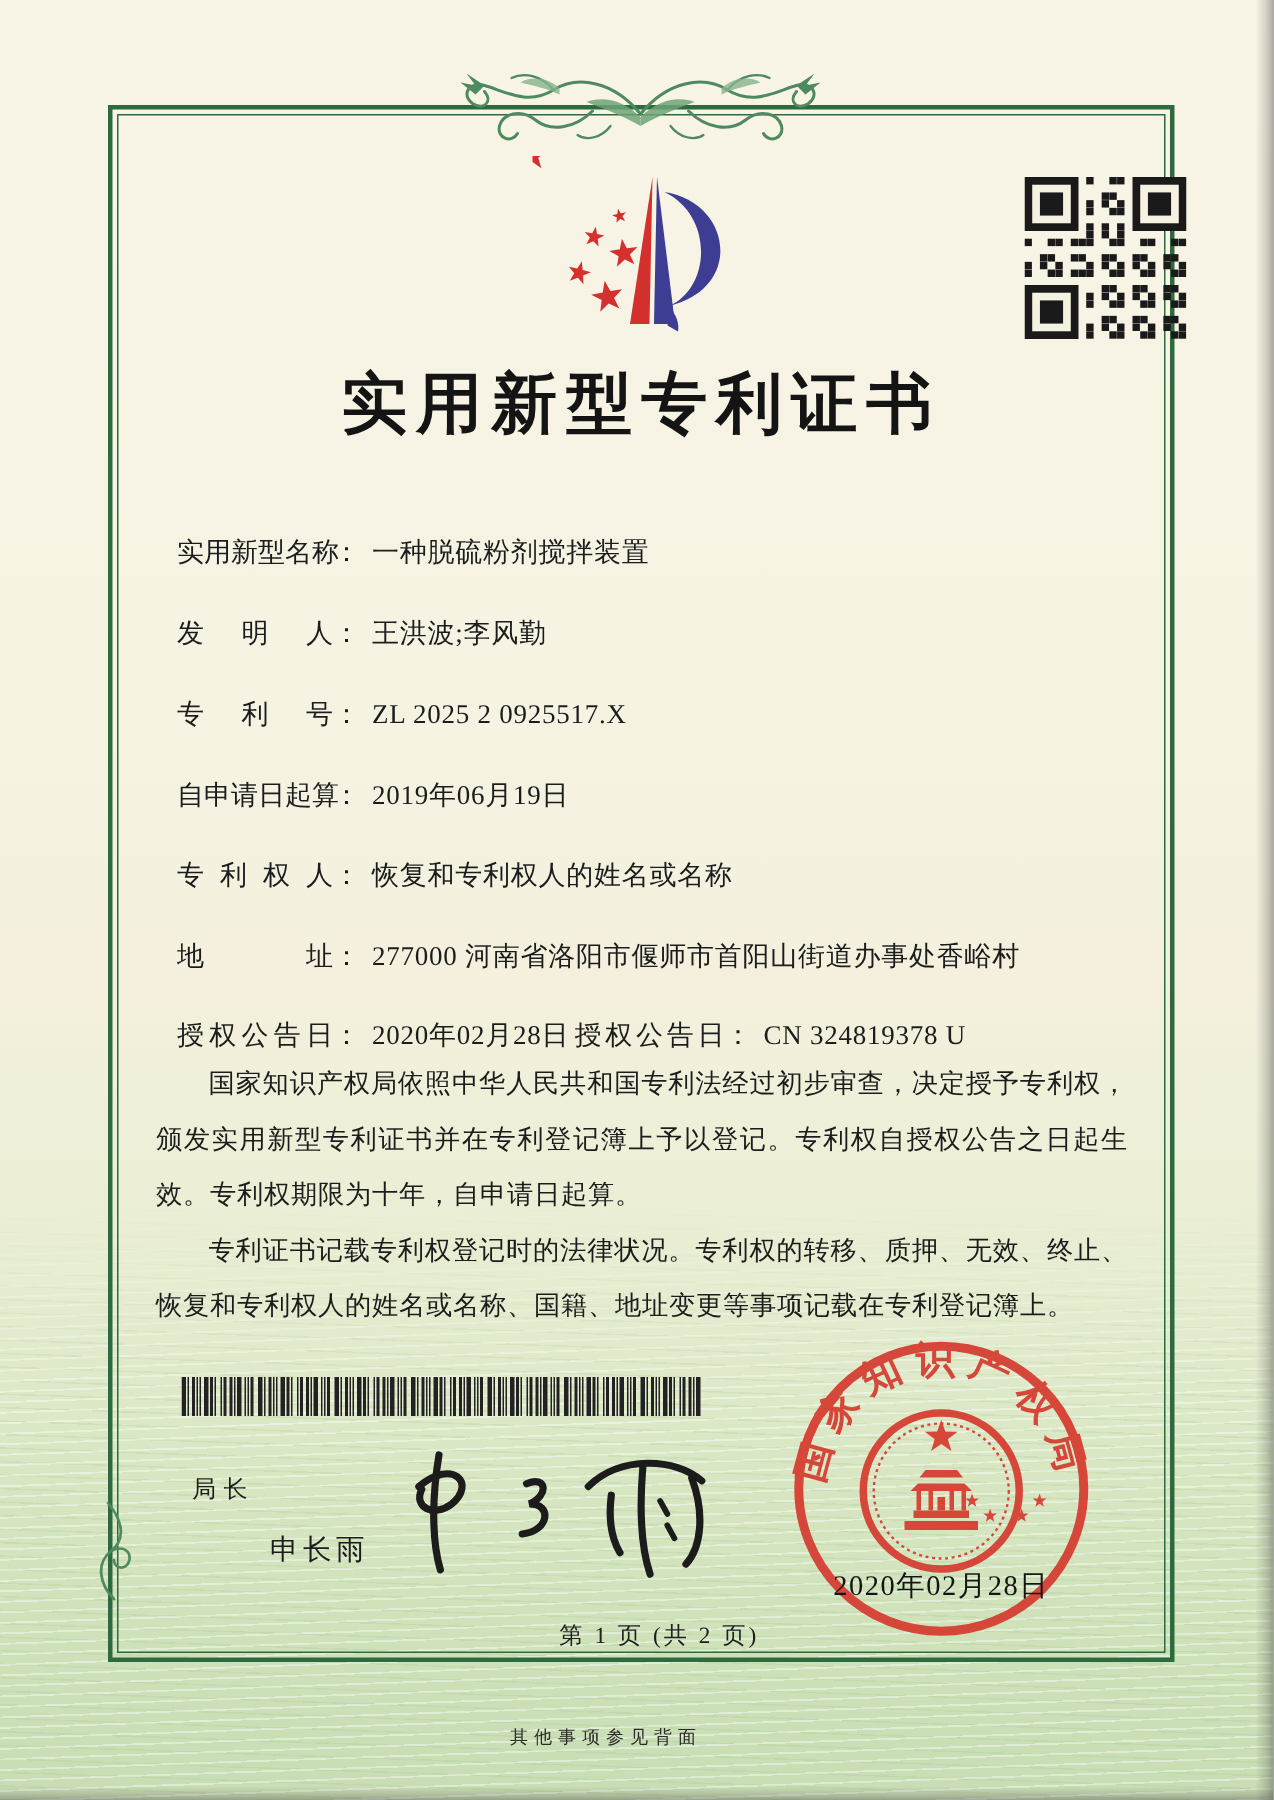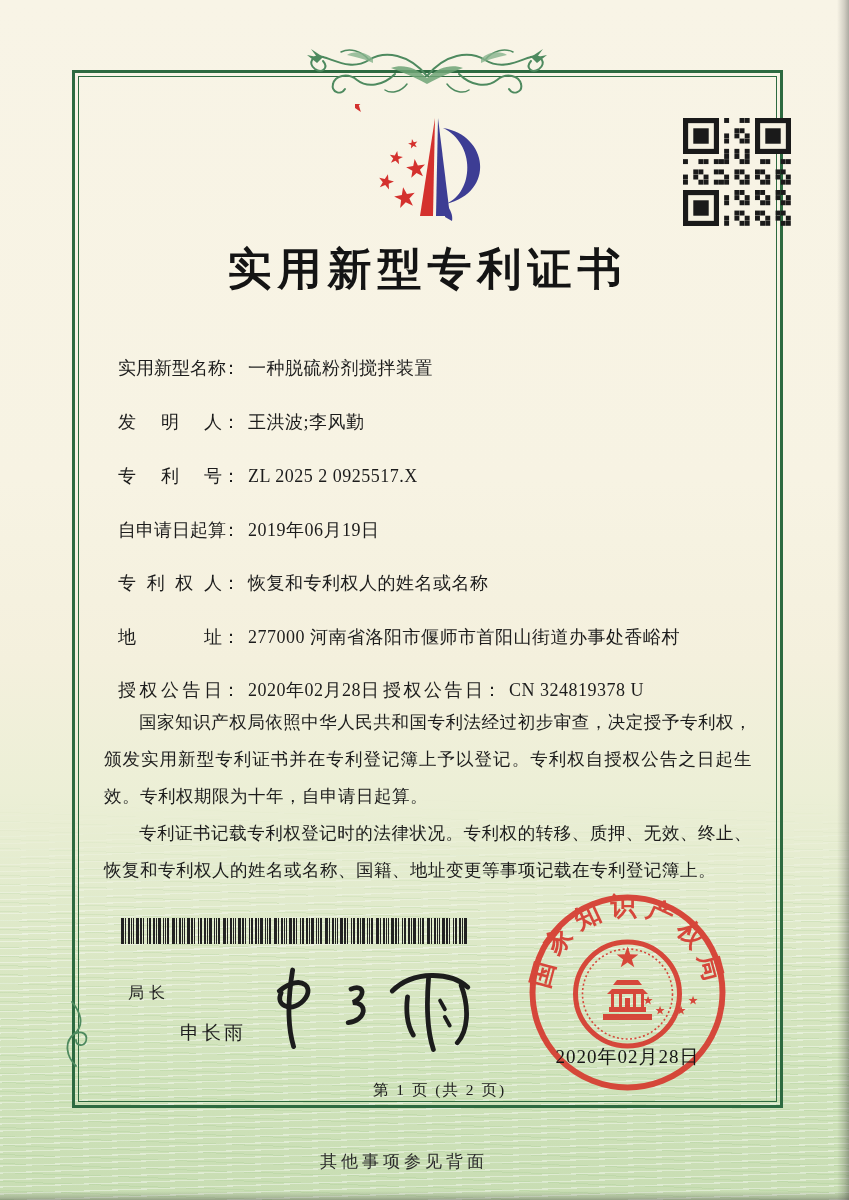--- a/index.html
+++ b/index.html
@@ -42,21 +42,21 @@
   .barcode{position:absolute;left:121px;top:918px;z-index:4;}
   .seal{position:absolute;left:525px;top:890px;z-index:5;opacity:.92;}
   .seal-date{position:absolute;left:520px;top:1044px;width:215px;text-align:center;
     font-size:19px;letter-spacing:1px;color:#151515;z-index:6;}
   .commissioner-title{position:absolute;left:128px;top:983px;font-size:16px;letter-spacing:5px;z-index:4;}
   .commissioner-name{position:absolute;left:148px;top:1020px;font-size:19px;letter-spacing:3px;z-index:4;margin-left:32px;}
   .signature{position:absolute;left:262px;top:946px;z-index:4;}
   .page-footer{position:absolute;left:72px;top:1080px;width:711px;text-align:center;
     font-size:15.5px;letter-spacing:2px;color:#202020;z-index:4;margin-left:12px;}
   .back-note{position:absolute;left:0;top:1150px;width:808px;text-align:center;
-    font-size:17px;letter-spacing:4px;color:#2a2a2a;z-index:4;}
+    font-size:12px;letter-spacing:4px;color:#2a2a2a;z-index:4;}
 </style>
 </head>
 <body>
 
 <div class="page">
 
   <div class="waves"></div>
 
   <div class="frame-outer">
     <div class="frame-inner"></div>

